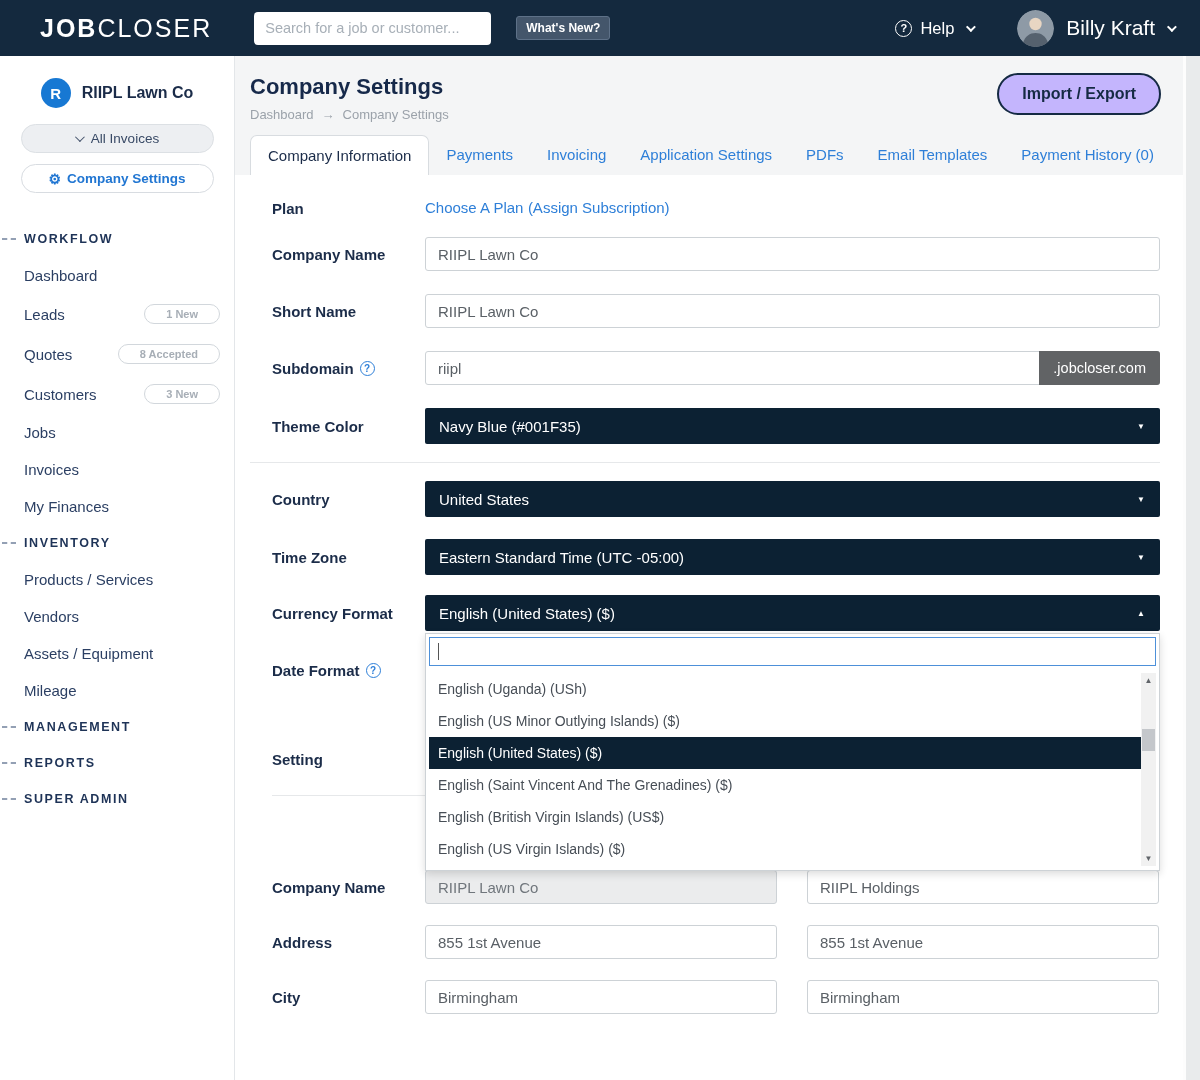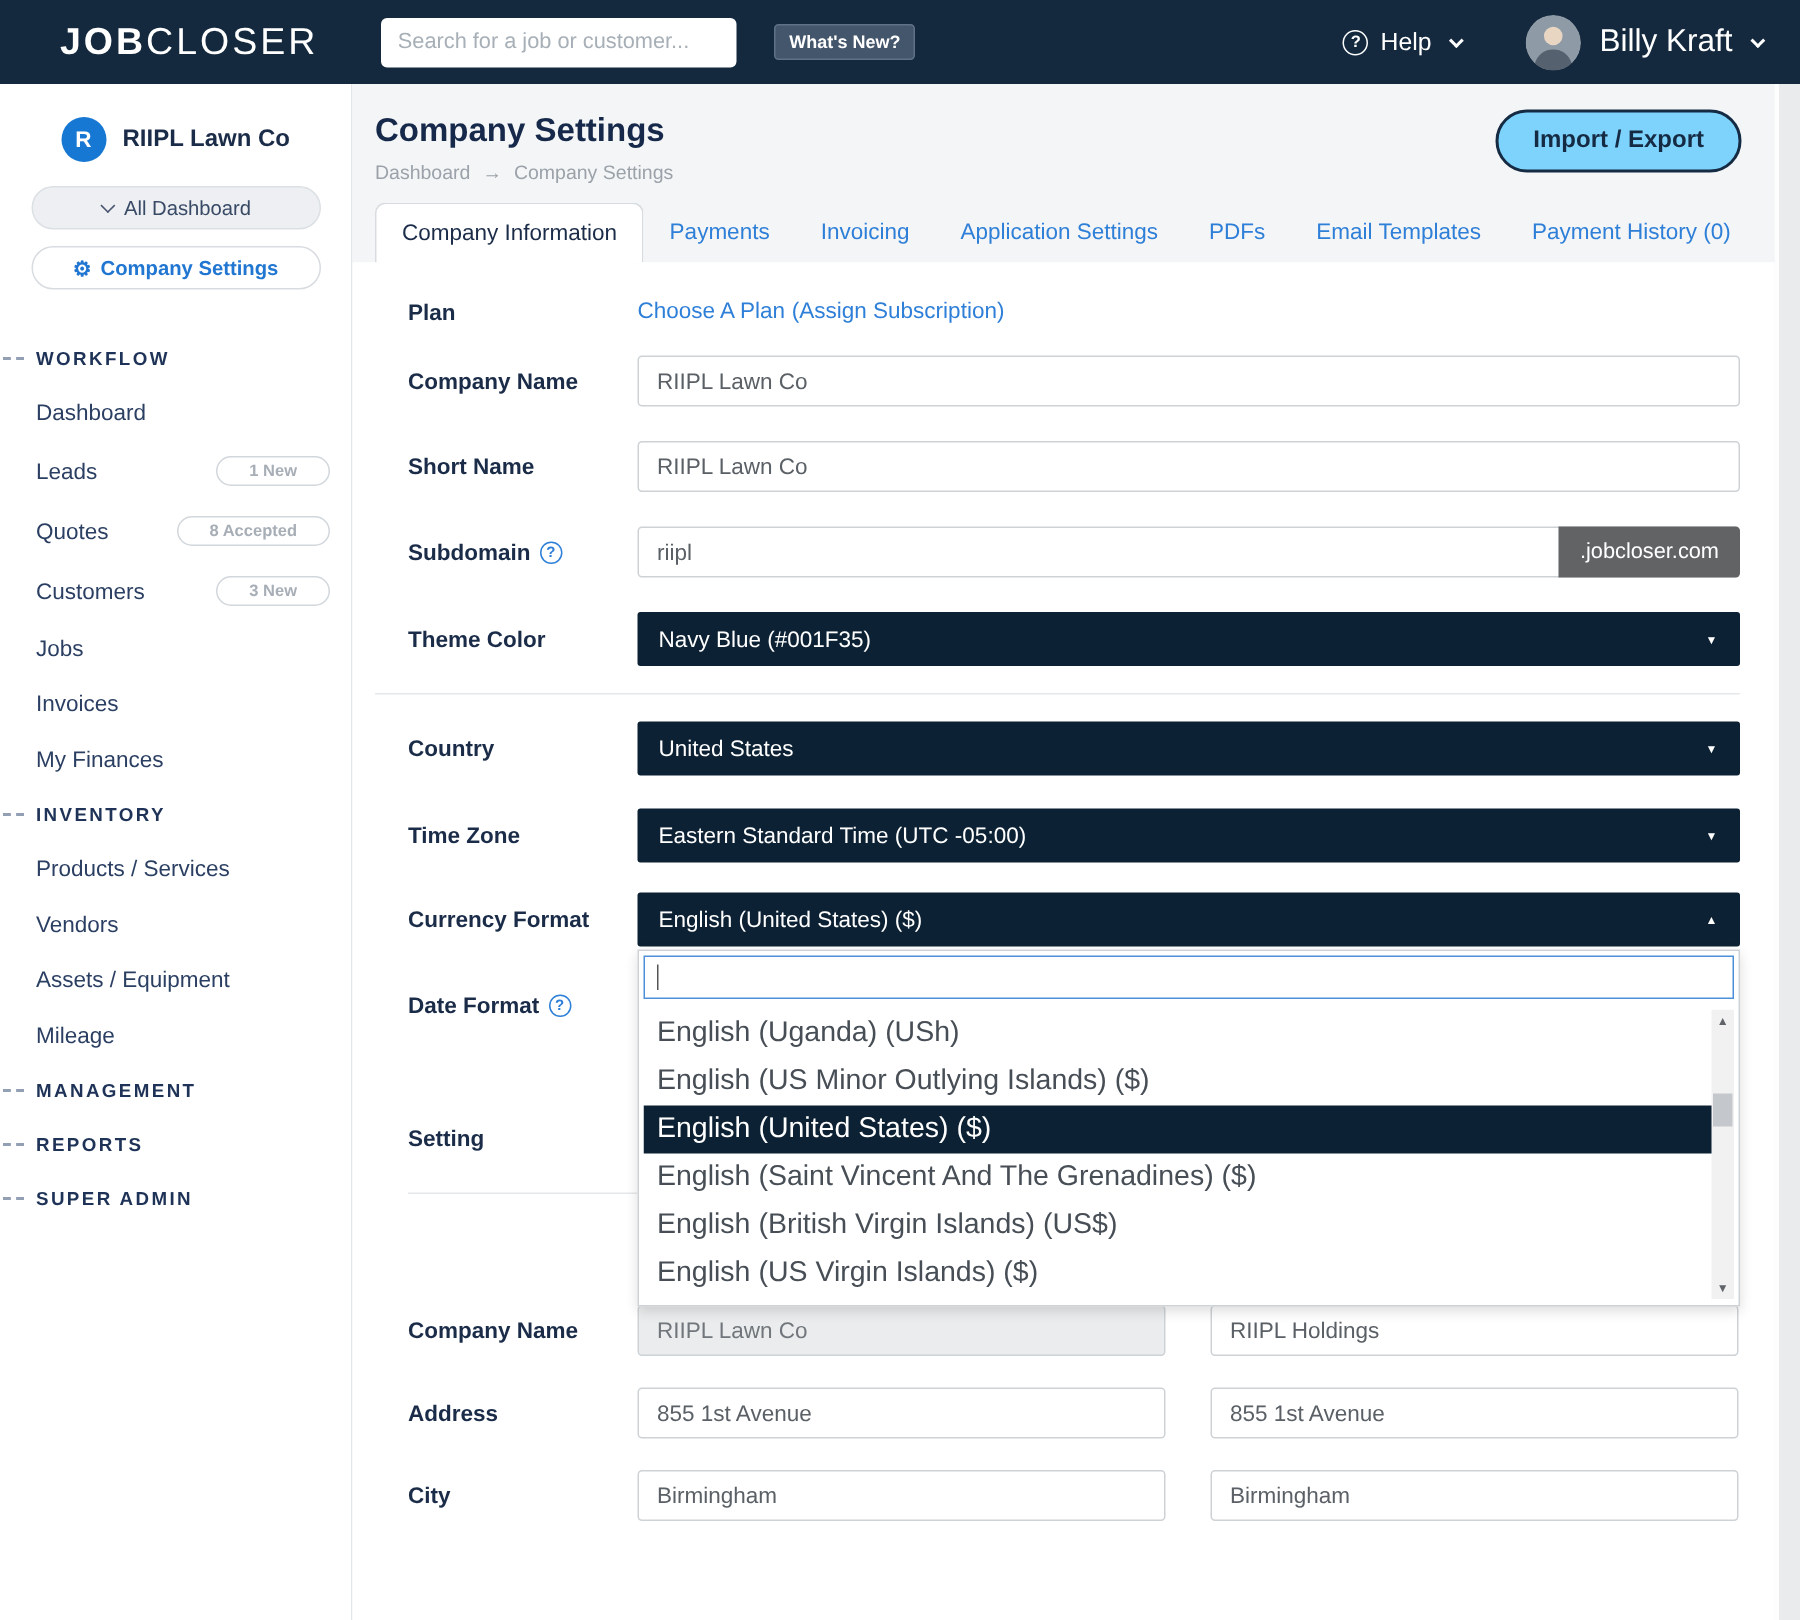--- a/index.html
+++ b/index.html
@@ -53,21 +53,21 @@
     padding:10px 14px 10px 24px; font-size:15px; color:#2B3F63; cursor:pointer; }
   .sbadge { border:1px solid #D2D7DC; color:#A7AEB6; font-size:11px; font-weight:700;
     padding:3px 21px; border-radius:10px; background:#fff; }
 
   
   .main-header { background:#F4F5F6; padding:18px 0 0 15px; position:relative; }
   .page-title { font-size:22px; font-weight:700; color:#16294A; margin-bottom:7px; }
   .breadcrumb { font-size:13px; color:#9BA2AA; display:flex; gap:8px; align-items:center; }
   .crumb { cursor:pointer; }
   .import-btn { position:absolute; right:22px; top:17px; border:2px solid #152A43; border-radius:22px;
-    background:#7dd3fc; color:#152A43; font-size:16px; font-weight:600; padding:10px 23px;
+    background:#c4b5fd; color:#152A43; font-size:16px; font-weight:600; padding:10px 23px;
     cursor:pointer; font-family:inherit;text-align:center; }
   .tabs { display:flex; margin-top:13px; }
   .tab { padding:11px 17px; font-size:15px; color:#2E7FD8; cursor:pointer; white-space:nowrap; }
   .tab.active { background:#fff; color:#1B2C49; border:1px solid #D8DCE0; border-bottom:none;
     border-radius:7px 7px 0 0; }
 
   
   .content { background:#fff; flex:1; padding:24px 23px 0 15px; position:relative; }
   .frow { display:flex; align-items:center; }
   .flabel { width:175px; padding-left:22px; flex-shrink:0; font-size:15px; font-weight:600;
@@ -90,21 +90,21 @@
   .divider-left { border:none; border-top:1px solid #E6E8EA; margin:26px 0 0 22px; width:153px; }
 
   
   .cc-panel { position:absolute; left:0; right:0; top:38px; height:238px; background:#fff;
     border:1px solid #CDD2D6; box-shadow:0 3px 8px rgba(0,0,0,.14); z-index:6; padding:3px; }
   .cc-search-wrap { position:relative; }
   .cc-search { width:100%; height:29px; border:1px solid #4D90D9; padding:0 9px; font-size:14px;
     font-family:inherit; outline:none; }
   .cc-caret { position:absolute; left:9px; top:6px; width:1px; height:17px; background:#555; }
   .cc-list { position:relative; margin-top:7px; height:193px; overflow:hidden; }
-  .cc-opt { height:32px; line-height:32px; padding-left:9px; font-size:19px; color:#474E56;
+  .cc-opt { height:32px; line-height:32px; padding-left:9px; font-size:14px; color:#474E56;
     margin-right:0; cursor:pointer; white-space:nowrap; }
   .cc-opt.selected { background:#0C2133; color:#fff; }
   .cc-scroll { position:absolute; right:0; top:0; width:15px; height:100%; background:#F1F1F1;
     display:flex; flex-direction:column; align-items:center; justify-content:space-between;
     padding:3px 0; font-size:8px; color:#606469; cursor:pointer; }
   .cc-thumb { position:absolute; right:1px; top:56px; width:13px; height:22px; background:#C4C7CB; }
 
   
   .arow { display:flex; align-items:center; margin-bottom:21px; }
   .arow .flabel { width:175px; }
@@ -140,21 +140,21 @@
 <div class="shell">
 
   <div class="sidebar">
     <div class="side-top">
       <div class="co-row">
         <span class="r-circle">R</span>
         <span class="co-name">RIIPL Lawn Co</span>
       </div>
       <div class="pill pill-loc">
         <span class="chev-dk"></span>
-        <span>All Dashboard</span>
+        <span>All Invoices</span>
       </div>
       <div class="pill pill-set">
         <span class="gear">⚙</span>
         <span>Company Settings</span>
       </div>
     </div>
 
     <div class="side-nav">
       <div class="sec-header">
         <span class="dash"></span>

